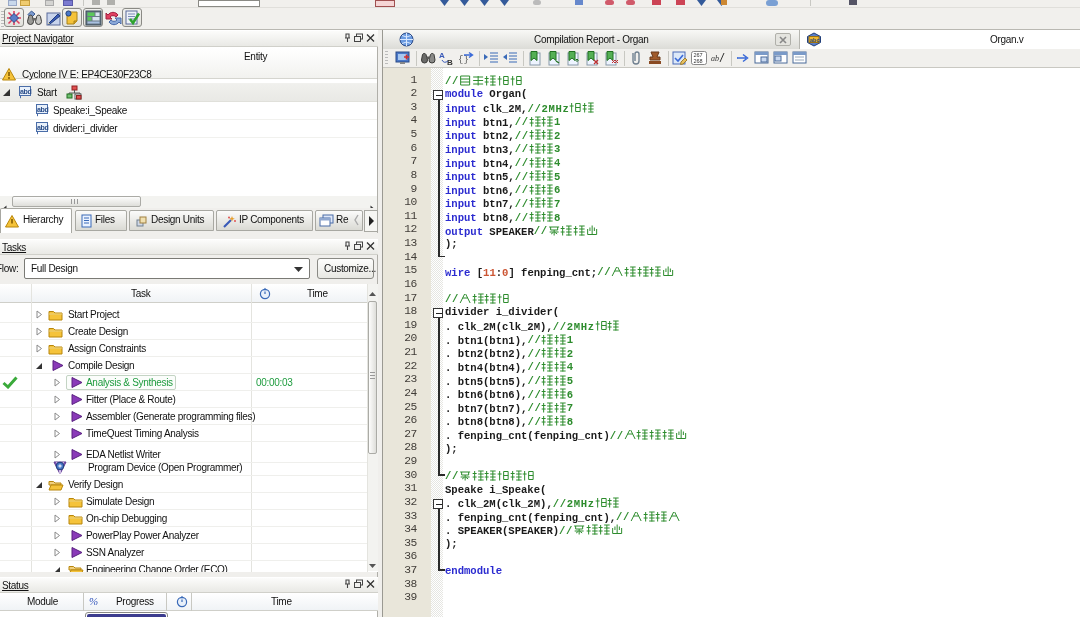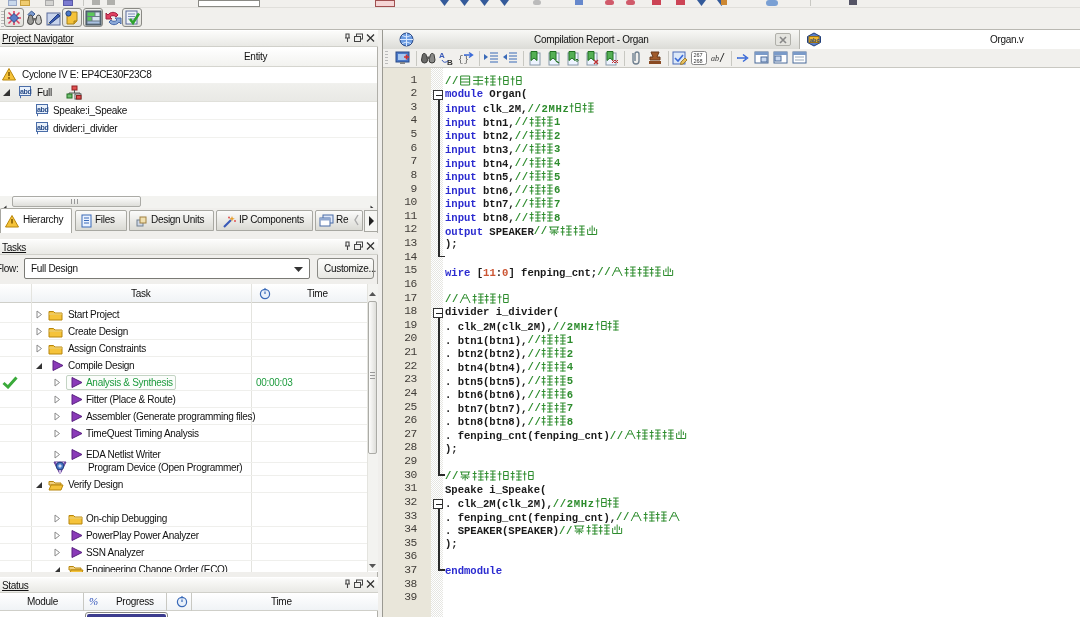--- a/index.html
+++ b/index.html
@@ -108,42 +108,42 @@
       <rect x="0.5" y="3.5" width="6" height="5" fill="#f0f0ee"></rect>
     </g>
   </svg>
 <svg style="position:absolute;left:366px;top:33px" width="9" height="10" viewBox="0 0 9 10">
     <g stroke="#333" stroke-width="1.3">
       <path d="M1 1.5 L8 8.5 M8 1.5 L1 8.5"></path>
     </g>
   </svg>
 <div class="abs" style="left:0;top:47px;width:378px;height:186px;background:#fff;border-right:1px solid #b0afa9;">
 
-  <div class="abs" style="left:0;top:1px;width:377px;height:19px;background:linear-gradient(#fff,#f2f2ef);border-bottom:1px solid #d5d5cf;">
+  <div class="abs" style="left:0;top:1px;width:377px;height:31px;background:linear-gradient(#fff,#f2f2ef);border-bottom:1px solid #d5d5cf;">
     <div class="ui abs" style="left:244px;top:3px;">Entity</div>
   </div>
 
   <div class="abs ui" style="left:0;top:19px;width:377px;height:18px;border-bottom:1px solid #f1f1ee;">
     <svg class="abs" style="left:2px;top:2px" width="14" height="13">
         <path d="M7 0.5 L13.5 12 H0.5 Z" fill="#f5c33a" stroke="#b8860b" stroke-width="1"></path>
         <path d="M7 4 v4" stroke="#7a5500" stroke-width="1.5"></path>
         <circle cx="7" cy="10" r="0.9" fill="#7a5500"></circle>
       </svg>
       <span class="abs" style="left:22px;top:3px;">Cyclone IV E: EP4CE30F23C8</span>
   </div>
   <div class="abs ui" style="left:0;top:37px;width:377px;height:18px;background:linear-gradient(#f0f0ed,#e9e9e5);border-bottom:1px solid #e0e0da;">
     <svg class="abs" style="left:3px;top:5px" width="8" height="8">
         <path d="M7 0 V7 H0 Z" fill="#333"></path>
       </svg> 
       <svg class="abs" style="left:18px;top:1px" width="14" height="14">
         <rect x="1.5" y="1.5" width="11" height="9" fill="#e8f0fa" stroke="#4a6da8"></rect>
         <path d="M2.5 11 v2.2" stroke="#4a6da8"></path>
         <text x="2" y="9" font-size="7" font-family="Liberation Sans" fill="#2a4d88" font-weight="bold">abd</text>
       </svg> 
-      <span class="abs" style="left:37px;top:3px;">Full</span> 
+      <span class="abs" style="left:37px;top:3px;">Start</span> 
       <svg class="abs" style="left:66px;top:1px" width="16" height="15">
         <rect x="6" y="1" width="5" height="4" fill="#e05050" stroke="#902020"></rect>
         <path d="M8.5 5 v3 M3 8 h11 M3 8 v2 M14 8 v2" stroke="#555" fill="none"></path>
         <rect x="1" y="9" width="5" height="4" fill="#70c070" stroke="#207020"></rect>
         <rect x="9" y="9" width="6" height="5" fill="#fff" stroke="#555"></rect>
         <rect x="10.5" y="10.5" width="4.5" height="3.5" fill="#e05050" stroke="#902020"></rect>
       </svg>
   </div>
   <div class="abs ui" style="left:0;top:55px;width:377px;height:18px;border-bottom:1px solid #f1f1ee;">
     <svg class="abs" style="left:35px;top:1px" width="14" height="14">
@@ -368,20 +368,30 @@
       </div>
 <div class="abs" style="left:0;top:192px;width:367px;height:17px;border-bottom:1px solid #efefec;">
         <svg class="abs" style="left:35px;top:5px" width="8" height="8">
           <path d="M7 1 V7 H1 Z" fill="#333"></path>
         </svg>
         <svg class="abs" style="left:48px;top:3px" width="16" height="12">
           <path d="M1 2.5 h4.5 l1.5 1.5 H13 V6 H1 Z" fill="#f0d080" stroke="#b8860b"></path>
           <path d="M3 6 H15 L13 11 H1 Z" fill="#f5c33a" stroke="#b8860b"></path>
         </svg>
         <span class="ui abs" style="left:68px;top:3px;">Verify Design</span>
+      </div>
+<div class="abs" style="left:0;top:209px;width:367px;height:17px;border-bottom:1px solid #efefec;">
+        <svg class="abs" style="left:54px;top:4px" width="7" height="9">
+          <path d="M1 1 L5.5 4.5 L1 8 Z" fill="#fff" stroke="#8a8a8a"></path>
+        </svg>
+        <svg class="abs" style="left:68px;top:3px" width="15" height="12">
+          <path d="M1 2.5 h4.5 l1.5 1.5 H14 V11 H1 Z" fill="#f5c33a" stroke="#b8860b"></path>
+          <path d="M1 5 H14" stroke="#e8d080" fill="none"></path>
+        </svg>
+        <span class="ui abs" style="left:86px;top:3px;">Simulate Design</span>
       </div>
 <div class="abs" style="left:0;top:226px;width:367px;height:17px;border-bottom:1px solid #efefec;">
         <svg class="abs" style="left:54px;top:4px" width="7" height="9">
           <path d="M1 1 L5.5 4.5 L1 8 Z" fill="#fff" stroke="#8a8a8a"></path>
         </svg>
         <svg class="abs" style="left:68px;top:3px" width="15" height="12">
           <path d="M1 2.5 h4.5 l1.5 1.5 H14 V11 H1 Z" fill="#f5c33a" stroke="#b8860b"></path>
           <path d="M1 5 H14" stroke="#e8d080" fill="none"></path>
         </svg>
         <span class="ui abs" style="left:86px;top:3px;">On-chip Debugging</span>

